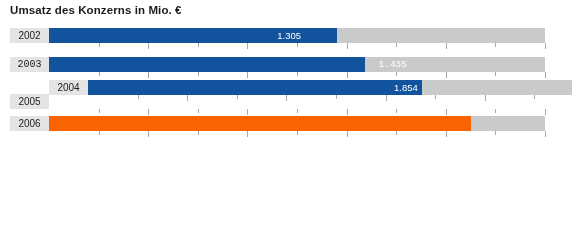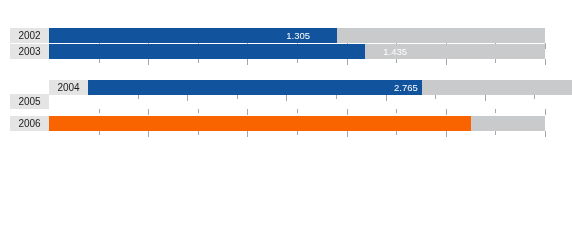--- a/index.html
+++ b/index.html
@@ -113,42 +113,43 @@
     color: #9a9a9a;
     line-height: 10px;
     white-space: nowrap;
   }
 </style>
 </head>
 <body>
 
 <div id="chart-root">
 
+  <div id="chart-title">Umsatz des Konzerns in Mio. €</div>
 
   <div id="plot-area">
       <div class="bar-row" style="top: 0px;">
         <div class="year-label">2002</div>
         <div class="track">
           <div class="bar-fill blue" style="width: 287.68px;"></div>
-          <div class="bar-value" style="left: 17px; width: 248px;">1.305</div>
-        </div>
-        <div class="tick-strip">
-          <div class="tick minor" style="left: 50px;"></div>
-          <div class="tick major" style="left: 99px;"></div>
-          <div class="tick minor" style="left: 149px;"></div>
-          <div class="tick major" style="left: 198px;"></div>
-          <div class="tick minor" style="left: 248px;"></div>
-          <div class="tick major" style="left: 298px;"></div>
-          <div class="tick minor" style="left: 347px;"></div>
-          <div class="tick major" style="left: 397px;"></div>
-          <div class="tick minor" style="left: 446px;"></div>
-          <div class="tick major" style="left: 496px;"></div>
-        </div>
-      </div>
-      <div class="bar-row" style="top: 16px;">
+          <div class="bar-value" style="left: 8px; width: 248px;">1.305</div>
+        </div>
+        <div class="tick-strip">
+          <div class="tick minor" style="left: 50px;"></div>
+          <div class="tick major" style="left: 99px;"></div>
+          <div class="tick minor" style="left: 149px;"></div>
+          <div class="tick major" style="left: 198px;"></div>
+          <div class="tick minor" style="left: 248px;"></div>
+          <div class="tick major" style="left: 298px;"></div>
+          <div class="tick minor" style="left: 347px;"></div>
+          <div class="tick major" style="left: 397px;"></div>
+          <div class="tick minor" style="left: 446px;"></div>
+          <div class="tick major" style="left: 496px;"></div>
+        </div>
+      </div>
+      <div class="bar-row" style="top: 29px; font-family: Liberation Mono, monospace;">
         <div class="year-label">2003</div>
         <div class="track">
           <div class="bar-fill blue" style="width: 316.448px;"></div>
           <div class="bar-value" style="left: 0px; width: 362px;">1.435</div>
         </div>
         <div class="tick-strip">
           <div class="tick minor" style="left: 50px;"></div>
           <div class="tick major" style="left: 99px;"></div>
           <div class="tick minor" style="left: 149px;"></div>
           <div class="tick major" style="left: 198px;"></div>
@@ -157,21 +158,21 @@
           <div class="tick minor" style="left: 347px;"></div>
           <div class="tick major" style="left: 397px;"></div>
           <div class="tick minor" style="left: 446px;"></div>
           <div class="tick major" style="left: 496px;"></div>
         </div>
       </div>
       <div class="bar-row" style="top: 52px; margin-left: 39px;">
         <div class="year-label">2004</div>
         <div class="track">
           <div class="bar-fill blue" style="width: 333.808px;"></div>
-          <div class="bar-value" style="left: 0px; width: 333.808px;">2.765</div>
+          <div class="bar-value" style="left: 0px; width: 333.808px;">1.854</div>
         </div>
         <div class="tick-strip">
           <div class="tick minor" style="left: 50px;"></div>
           <div class="tick major" style="left: 99px;"></div>
           <div class="tick minor" style="left: 149px;"></div>
           <div class="tick major" style="left: 198px;"></div>
           <div class="tick minor" style="left: 248px;"></div>
           <div class="tick major" style="left: 298px;"></div>
           <div class="tick minor" style="left: 347px;"></div>
           <div class="tick major" style="left: 397px;"></div>

